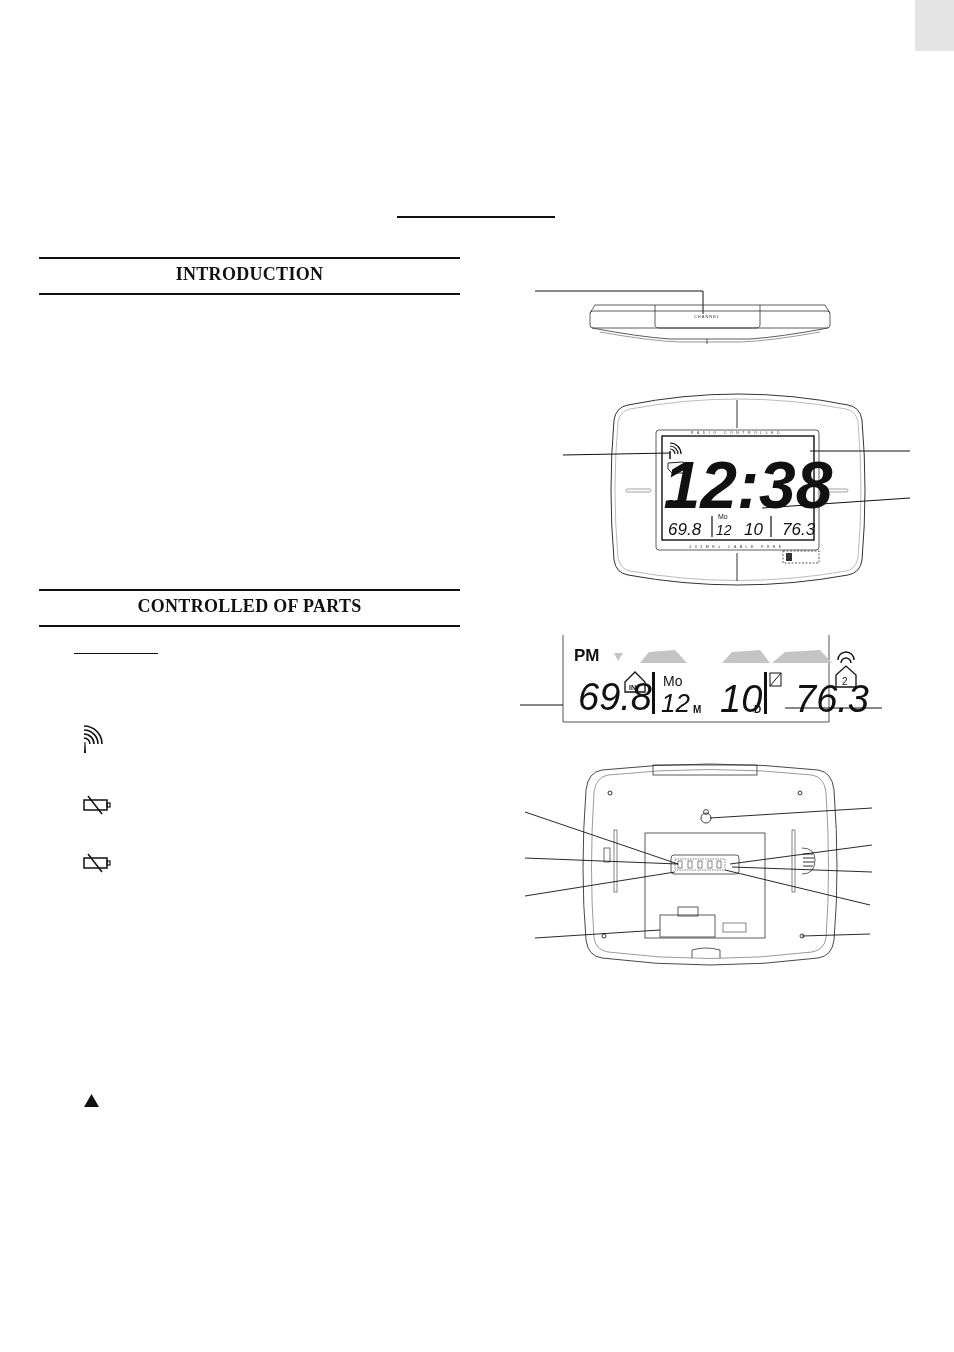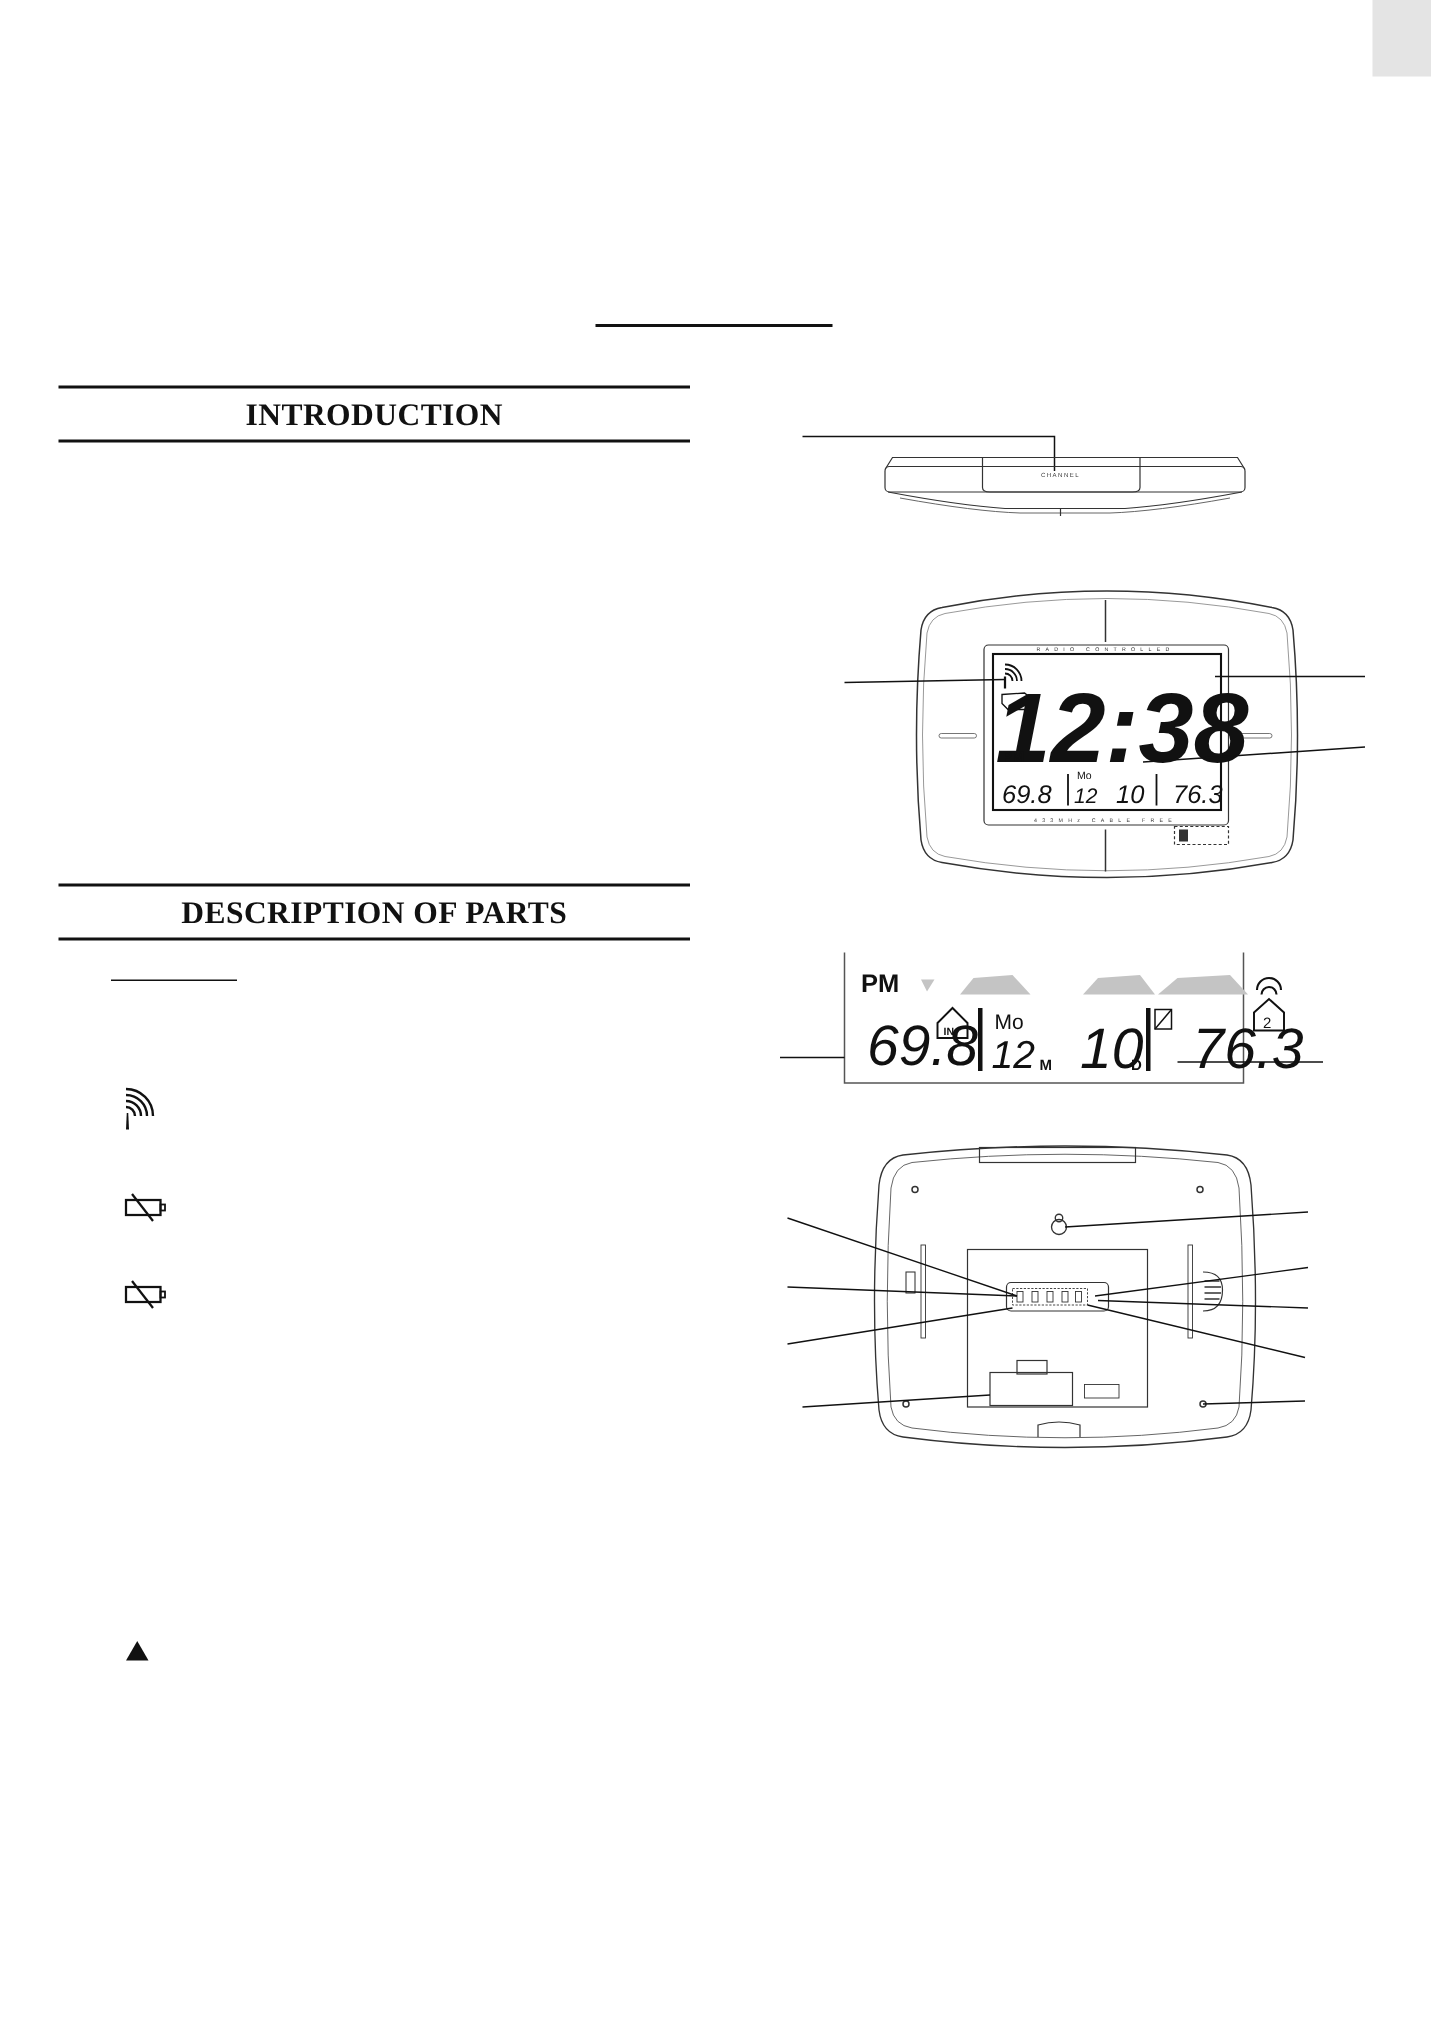--- a/index.html
+++ b/index.html
@@ -1,38 +1,38 @@
 <!DOCTYPE html>
 <html><head>
   <meta charset="utf-8">
   <style>
     html, body { margin: 0; padding: 0; background: #ffffff; }
     body { width: 954px; height: 1352px; position: relative; overflow: hidden;
            font-family: "Liberation Serif", serif; color: #111; }
     .tab { position: absolute; left: 915px; top: 0; width: 39px; height: 51px; background: #e4e4e4; }
     .rule { position: absolute; background: #111; height: 1.5px; }
     .heading { position: absolute; left: 39px; width: 421px; text-align: center;
-               font-weight: bold; font-size: 21px; letter-spacing: 0.3px; }
+               font-weight: bold; font-size: 18px; letter-spacing: 0.3px; }
     .icon { position: absolute; }
     svg { position: absolute; overflow: visible; }
     .lcdtext { font-family: "Liberation Sans", sans-serif; }
   </style>
 </head>
 <body>
 
 <div class="tab"></div>
 
 <div class="rule" style="left:397px; top:216px; width:158px;"></div>
 
 <div class="rule" style="left:39px; top:257px; width:421px;"></div>
 <div class="heading" style="top:264px;">INTRODUCTION</div>
 <div class="rule" style="left:39px; top:293px; width:421px;"></div>
 
 <div class="rule" style="left:39px; top:589px; width:421px;"></div>
-<div class="heading" style="top:596px;">DESCRIPTION OF PARTS</div>
+<div class="heading" style="top:596px;">CONTROLLED OF PARTS</div>
 <div class="rule" style="left:39px; top:625px; width:421px;"></div>
 
 <div class="rule" style="left:74px; top:653px; width:84px; height:1px;"></div>
 
 <div class="icon" style="left:82px; top:722px; width:22px; height:32px;">
   <svg width="22" height="32" viewBox="0 0 22 32">
     <polygon points="2,31 4,31 3.5,20 2.5,20" fill="#111"></polygon>
     <path d="M2,16 A6,6 0 0 1 8,22" stroke="#111" stroke-width="1.6" fill="none"></path>
     <path d="M2,12 A10,10 0 0 1 12,22" stroke="#111" stroke-width="1.6" fill="none"></path>
     <path d="M2,8 A14,14 0 0 1 16,22" stroke="#111" stroke-width="1.6" fill="none"></path>

